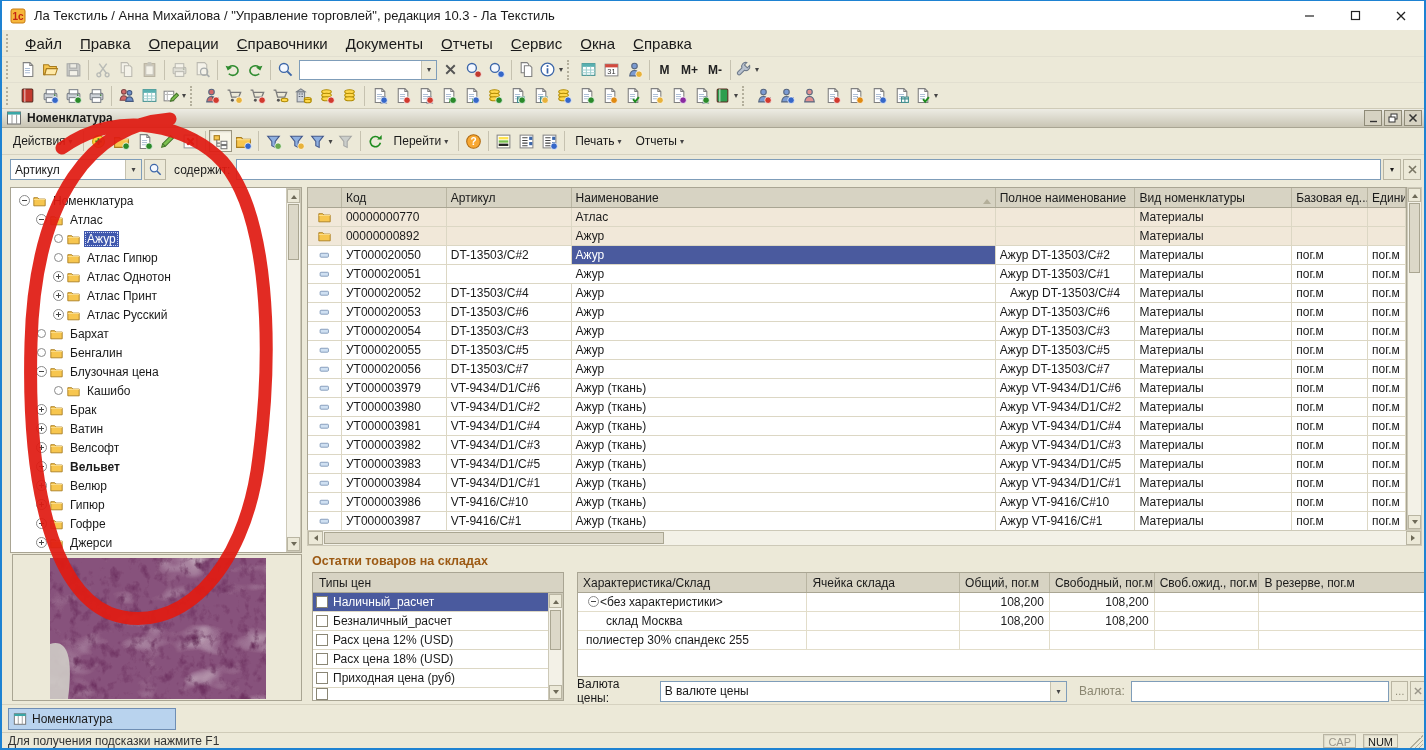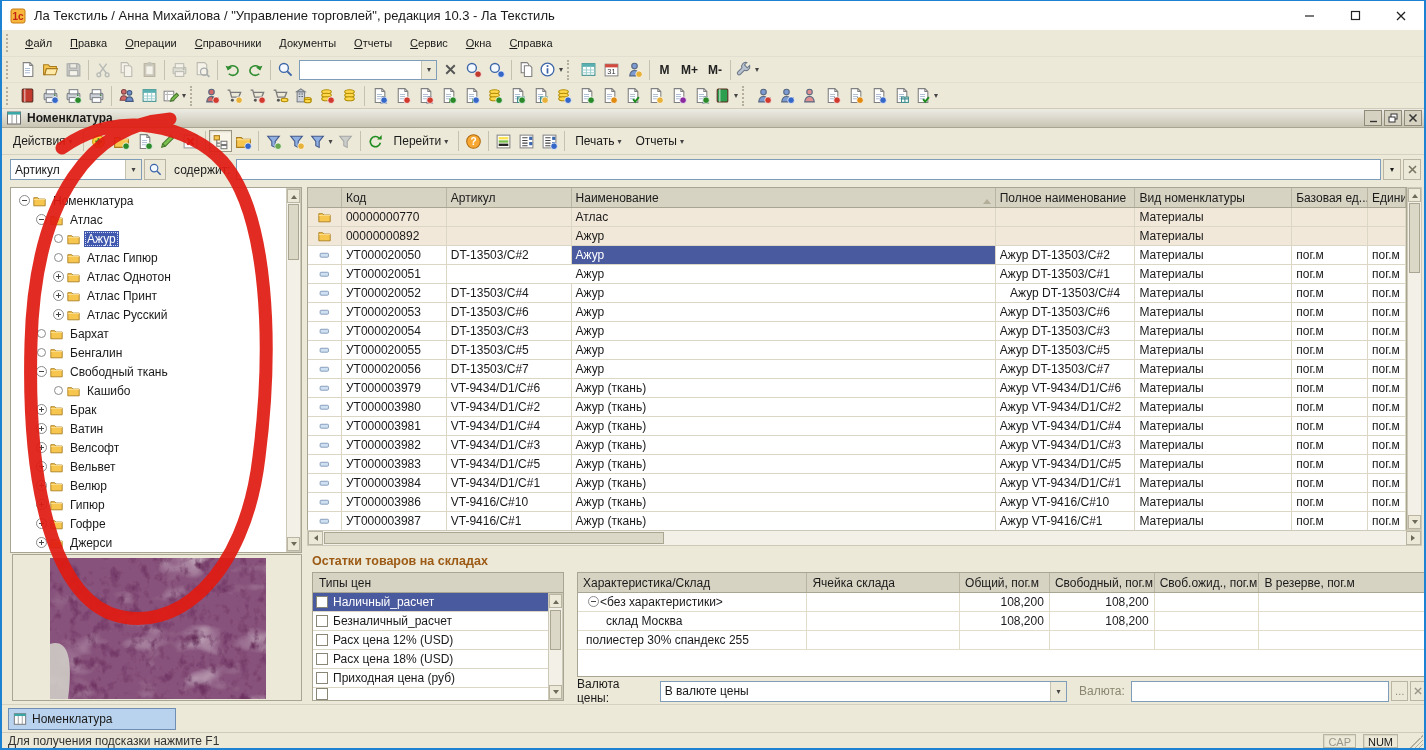--- a/index.html
+++ b/index.html
@@ -10,21 +10,21 @@
   
   #apptitle { position:absolute; left:0; top:0; width:100%; height:29px; background:#fff; display:flex; align-items:center; }
   #apptitle .ttext { margin-left:8px; font-size:13px; }
   .winbtns { position:absolute; right:0; top:0; height:29px; display:flex; }
   .winbtn { width:46px; height:29px; display:flex; align-items:center; justify-content:center; }
   .appicon { margin-left:8px; }
 
   
   #menubar { position:absolute; left:0; top:29px; width:100%; height:27px; background:#ece9d8; display:flex; align-items:center; border-bottom:1px solid #e2dfd0; }
   .mgrip { width:7px; height:18px; margin:0 3px 0 4px; border-left:2px dotted #b3af9c; }
-  .mi { padding:4px 9px; font-size:11px; }
+  .mi { padding:4px 9px; font-size:15px; }
   .mi u { text-decoration:underline; }
 
   
   .toolbar { position:absolute; left:0; width:100%; height:26px; display:flex; align-items:center; background:#ece9d8; }
   #tb1 { top:56px; border-bottom:1px solid #e2dfd0; }
   #tb2 { top:82px; border-bottom:1px solid #cfcbb8; }
   .tb-btn { min-width:23px; height:22px; display:flex; align-items:center; justify-content:center; border:1px solid transparent; position:relative; }
   .tb-btn.dis { opacity:.45; filter:grayscale(70%); }
   .tb-btn.pressed { border:1px solid #9a9580; background:#f8f5e8; box-shadow:inset 1px 1px 2px rgba(0,0,0,.12); }
   .tb-text { font-weight:bold; font-size:12px; padding:0 4px; color:#222; }
@@ -944,21 +944,21 @@
           <span class="exp">
             <svg width="13" height="13" viewBox="0 0 13 13">
               <circle cx="6.5" cy="6.5" r="5" fill="#fff" stroke="#8a8a8a"></circle>
               <path d="M4 6.5h5" stroke="#444"></path>
             </svg>
           </span>
           <svg class="tfold" width="15" height="14" viewBox="0 0 16 16">
             <path d="M1.5 4.2h4.4l1.4 1.6h7.2v7.7H1.5z" fill="#f7c64f" stroke="#a87c1e"></path>
             <path d="M1.5 6.3h13" stroke="#fde091"></path>
           </svg>
-          <span class="lbl">Свободный ткань</span>
+          <span class="lbl">Блузочная цена</span>
         </div>
         <div class="trow2" style="padding-left: 40px;">
           <span class="exp">
             <svg width="13" height="13" viewBox="0 0 13 13">
               <circle cx="6.5" cy="6.5" r="4" fill="#fff" stroke="#8a8a8a"></circle>
             </svg>
           </span>
           <svg class="tfold" width="15" height="14" viewBox="0 0 16 16">
             <path d="M1.5 4.2h4.4l1.4 1.6h7.2v7.7H1.5z" fill="#f7c64f" stroke="#a87c1e"></path>
             <path d="M1.5 6.3h13" stroke="#fde091"></path>
@@ -997,21 +997,21 @@
               <circle cx="6.5" cy="6.5" r="5" fill="#fff" stroke="#8a8a8a"></circle>
               <path d="M4 6.5h5M6.5 4v5" stroke="#444"></path>
             </svg>
           </span>
           <svg class="tfold" width="15" height="14" viewBox="0 0 16 16">
             <path d="M1.5 4.2h4.4l1.4 1.6h7.2v7.7H1.5z" fill="#f7c64f" stroke="#a87c1e"></path>
             <path d="M1.5 6.3h13" stroke="#fde091"></path>
           </svg>
           <span class="lbl">Велсофт</span>
         </div>
-        <div class="trow2" style="padding-left: 23px;">
+        <div class="trow2" style="padding-left: 23px; font-weight: bold;">
           <span class="exp">
             <svg width="13" height="13" viewBox="0 0 13 13">
               <circle cx="6.5" cy="6.5" r="5" fill="#fff" stroke="#8a8a8a"></circle>
               <path d="M4 6.5h5M6.5 4v5" stroke="#444"></path>
             </svg>
           </span>
           <svg class="tfold" width="15" height="14" viewBox="0 0 16 16">
             <path d="M1.5 4.2h4.4l1.4 1.6h7.2v7.7H1.5z" fill="#f7c64f" stroke="#a87c1e"></path>
             <path d="M1.5 6.3h13" stroke="#fde091"></path>
           </svg>

